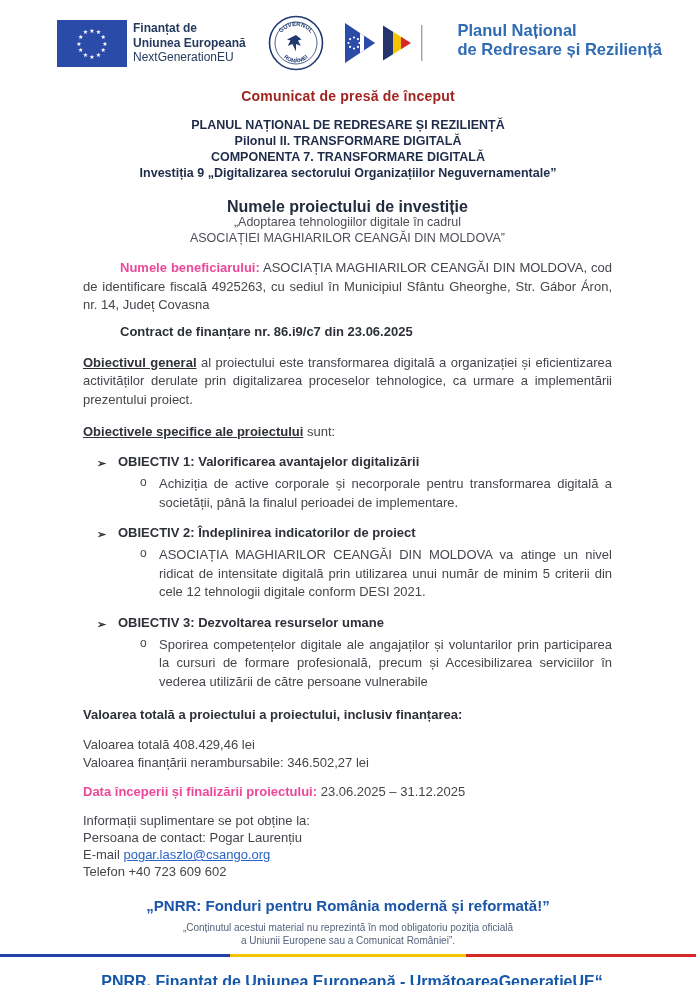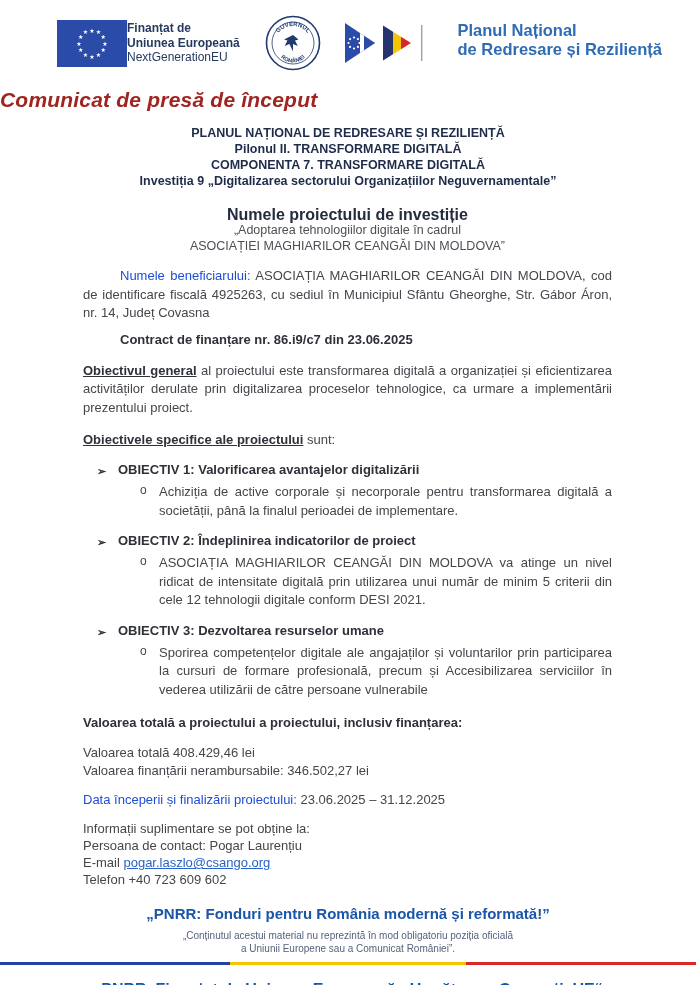--- a/index.html
+++ b/index.html
@@ -6,39 +6,39 @@
   html,body { background:#fff; }
   .page {
     position:relative; width:696px; height:985px; margin:0 auto;
     background:#ffffff; overflow:hidden;
     font-family:"Liberation Sans", sans-serif;
     color:#45464c;
   }
   
   .logos { display:flex; align-items:center; justify-content:space-between;
            padding:12px 34px 0 57px; height:74px; }
-  .eu-logo { display:flex; align-items:center; gap:0; }
+  .eu-logo { display:flex; align-items:center; gap:6px; }
   .eu-text { font-size:12px; line-height:14.5px; color:#253a5e; }
   .eu-text .b { font-weight:bold; }
   .pnrr-logo { display:flex; gap:8px; }
   .pnrr-text { font-size:16.5px; line-height:19px; font-weight:600; color:#2f6cb3; }
   
-  .title { text-align:left; margin-top:14px; font-size:21px; font-weight:bold;
-           color:#a02420; letter-spacing:.2px;font-style:italic; }
+  .title { text-align:center; margin-top:14px; font-size:14px; font-weight:bold;
+           color:#a02420; letter-spacing:.2px; }
   .program { text-align:center; margin-top:13px; font-weight:bold;
              color:#1e2b49; font-size:12.5px; line-height:16px; }
   .program div { white-space:nowrap; }
   
   .content { padding:0 84px 0 83px; }
   .proj-block { text-align:center; margin-top:17px; }
   .proj-heading { font-size:16px; font-weight:bold; color:#232c3e; line-height:17px; }
   .proj-line { font-size:12.5px; color:#4d4e56; line-height:15.5px; }
   p.body { font-size:13px; line-height:18.5px; text-align:justify; margin-top:13px; }
   .indent { text-indent:37px; }
-  .bold { font-weight:normal; color:#1d4ed8; }
+  .bold { font-weight:bold; color:#ec4899; }
   .bu { font-weight:bold; color:#2e3138; text-decoration:underline; }
   .contract { margin-top:8px; font-size:13px; font-weight:bold; color:#2e3138;
               text-indent:37px; line-height:18px; }
   .obj-head { margin-top:14px; font-size:13px; line-height:18px; }
   .obj-item { margin-top:12px; }
   .obj-title { display:flex; gap:9px; margin-left:14px; font-weight:bold;
                color:#2e3138; font-size:13px; line-height:18px; }
   .obj-title .arr { font-size:11px; color:#2e3138; flex:0 0 12px; padding-top:1px; }
   .obj-detail { display:flex; gap:9px; margin-left:57px; margin-top:3px; }
   .obj-detail .o { flex:0 0 10px; font-size:12px; color:#45464c; }

